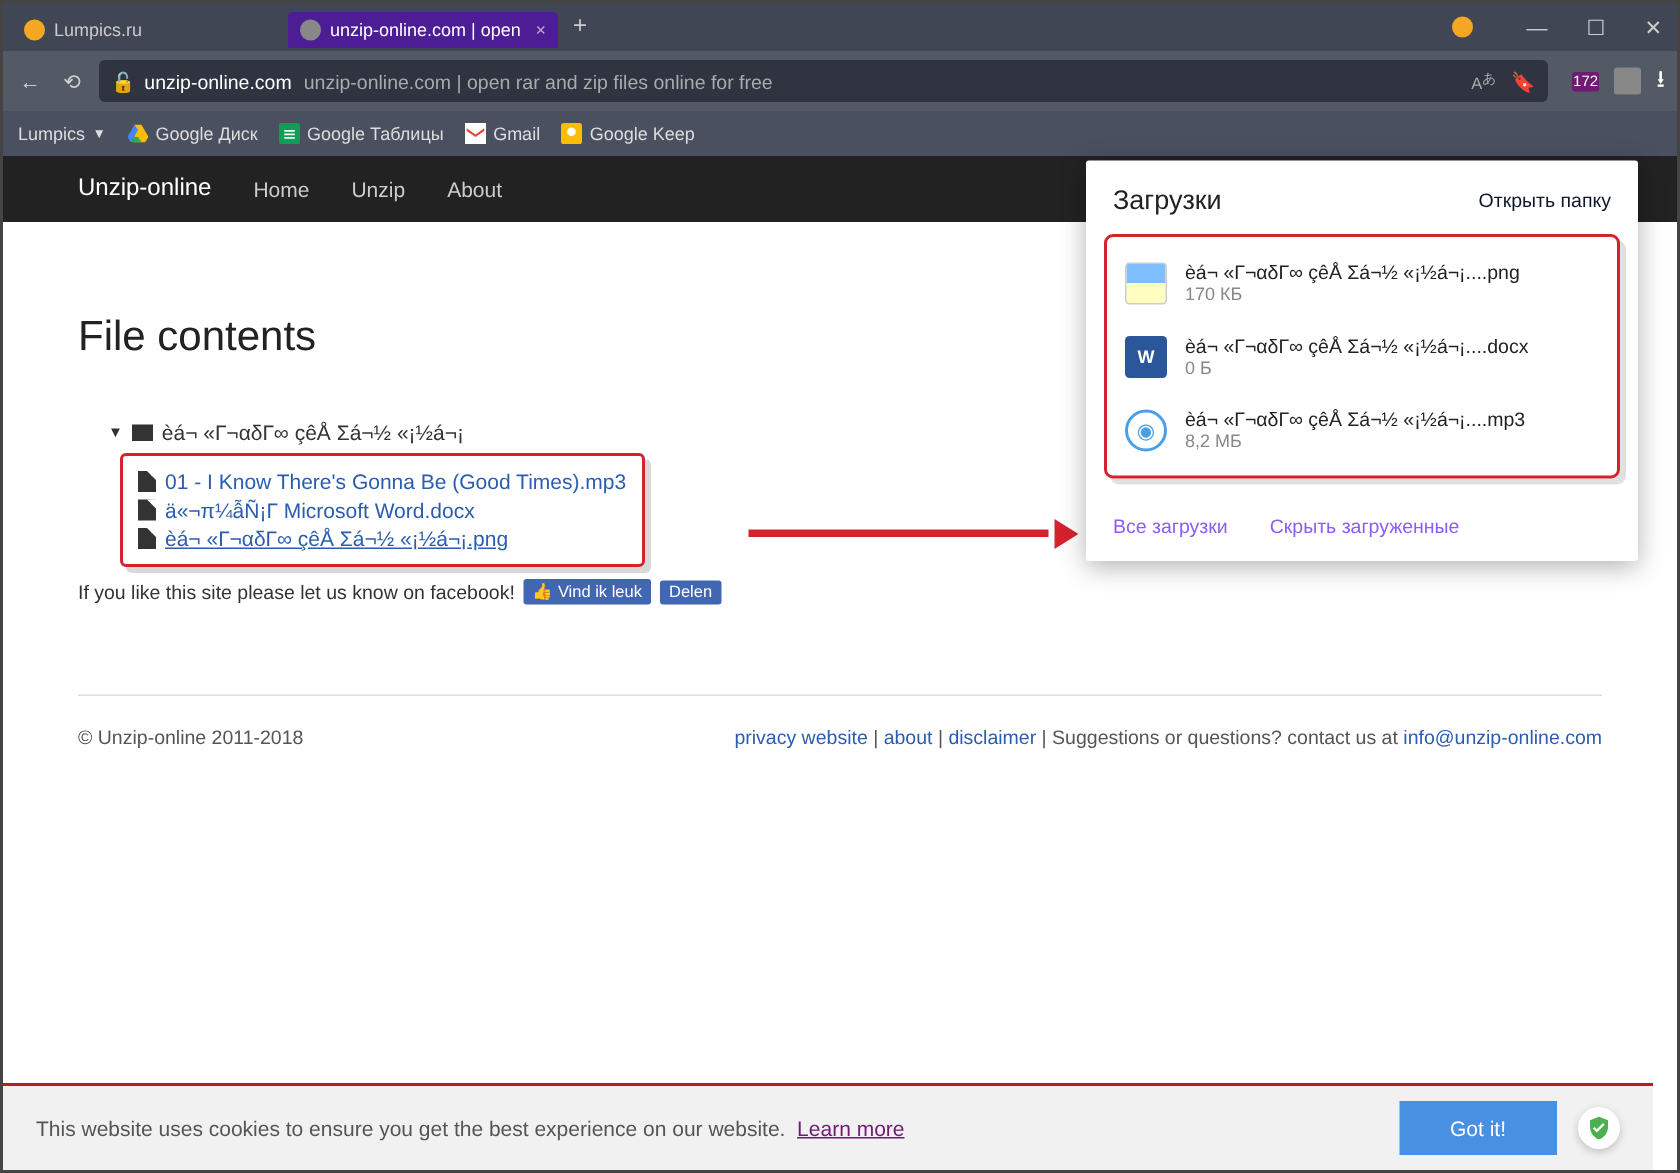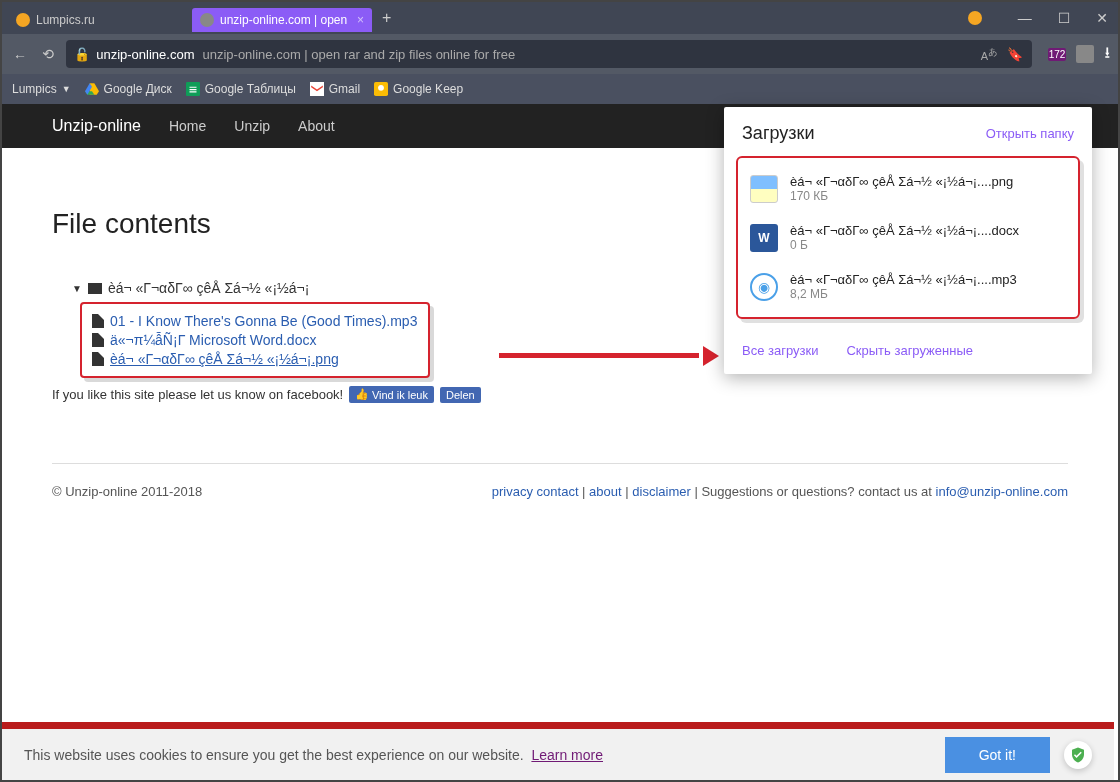--- a/index.html
+++ b/index.html
@@ -1,21 +1,21 @@
 <!DOCTYPE html>
 <html><head>
 <meta charset="utf-8">
 <style>
 * { margin: 0; padding: 0; box-sizing: border-box; font-family: Arial, sans-serif; }
 body { width: 1120px; height: 782px; background: #fff; overflow: hidden; position: relative; border: 2px solid #444; }
 
 
 .titlebar { background: #404654; height: 32px; display: flex; align-items: center; padding: 0 4px; }
 .tab { display: flex; align-items: center; height: 24px; padding: 0 8px; margin: 4px 2px 0; border-radius: 3px 3px 0 0; font-size: 12px; color: #ccc; cursor: pointer; min-width: 180px; }
-.tab.active { background: #8b5cf6; color: #fff; }
+.tab.active { background: #4c1d95; color: #fff; }
 .tab-icon { width: 14px; height: 14px; margin-right: 6px; border-radius: 50%; background: #f5a623; display: inline-block; }
 .tab-icon.grey { background: #888; }
 .tab-close { margin-left: auto; opacity: 0.6; }
 .plus-tab { color: #ccc; padding: 0 8px; font-size: 16px; }
 .window-controls { margin-left: auto; display: flex; align-items: center; gap: 14px; color: #ccc; font-size: 14px; }
 .window-controls .icon-btn { padding: 2px 6px; }
 .power-icon { width: 14px; height: 14px; border-radius: 50%; background: #f5a623; display: inline-block; margin-right: 16px; }
 
 
 .addressbar { background: #535965; height: 40px; display: flex; align-items: center; padding: 0 8px; color: #ccc; gap: 8px; }
@@ -58,34 +58,34 @@
 
 
 .arrow { position: absolute; top: 348px; left: 497px; width: 220px; height: 12px; pointer-events: none; }
 .arrow-line { height: 5px; background: #d5232e; width: 200px; position: absolute; top: 3px; }
 .arrow-head { position: absolute; right: 0; top: -4px; width: 0; height: 0; border-left: 16px solid #d5232e; border-top: 10px solid transparent; border-bottom: 10px solid transparent; }
 
 
 .downloads { position: absolute; right: 26px; top: 105px; width: 368px; background: #fff; box-shadow: 0 4px 18px rgba(0,0,0,0.3); border-radius: 2px; }
 .dl-header { display: flex; align-items: center; padding: 16px 18px 10px; }
 .dl-header h2 { font-size: 18px; font-weight: normal; color: #222; }
-.dl-header a { margin-left: auto; color: #8b5cf6; font-size: 13px; text-decoration: none; }
+.dl-header a { margin-left: auto; color: #0f172a; font-size: 13px; text-decoration: none; }
 .dl-list { border: 2px solid #d5232e; border-radius: 6px; margin: 2px 12px 10px; padding: 6px 0; box-shadow: 4px 4px 0 rgba(0,0,0,0.12); }
 .dl-item { display: flex; align-items: center; padding: 10px 12px; gap: 12px; }
 .dl-thumb { width: 28px; height: 28px; border-radius: 3px; display: flex; align-items: center; justify-content: center; font-size: 14px; }
 .thumb-img { border: 1px solid #ccc; background: linear-gradient(to bottom, #7fbfff 50%, #fffec0 50%); }
 .thumb-doc { background: #2b579a; color: #fff; font-weight: bold; font-size: 12px; }
 .thumb-mp3 { border: 2px solid #4aa0e8; border-radius: 50%; color: #4aa0e8; }
 .dl-info .dl-name { font-size: 13px; color: #222; white-space: nowrap; overflow: hidden; text-overflow: ellipsis; max-width: 270px; }
 .dl-info .dl-size { font-size: 12px; color: #888; }
 .dl-footer { display: flex; padding: 14px 18px 16px; gap: 28px; }
 .dl-footer a { color: #8b5cf6; font-size: 13px; text-decoration: none; }
 
 
-.cookie-bar { position: absolute; bottom: 0; left: 0; right: 4px; height: 58px; background: #f1f1f1; border-top: 7px solid #b91c1c; display: flex; align-items: center; padding: 0 22px; font-size: 14px; color: #555; }
+.cookie-bar { position: absolute; bottom: 0; left: 0; right: 16px; height: 58px; background: #f1f1f1; border-top: 2px solid #b91c1c; display: flex; align-items: center; padding: 0 22px; font-size: 14px; color: #555; }
 .cookie-bar a { color: #701a75; }
 .cookie-btn { margin-left:auto; background: #4a90e2; color: #fff; border: none; padding: 10px 34px; font-size: 14px; cursor: pointer; }
 .shield { width: 28px; height: 28px; margin-left: 14px; border-radius: 50%; background: #fff; box-shadow: 0 2px 6px rgba(0,0,0,0.2); display: flex; align-items: center; justify-content: center; }
 .shield svg { width: 18px; height: 18px; }
 </style>
 </head>
 <body>
 
 <div class="titlebar">
   <div class="tab">
@@ -198,21 +198,21 @@
         <span>Vind ik leuk</span>
       </span>
     <span class="fb-btn">
         <span>Delen</span>
       </span>
   </div>
 
   <div class="footer-line">
     <span>© Unzip-online 2011-2018</span>
     <span class="right">
-      <a href="#">privacy contact</a><span> | </span><a href="#">about</a><span> | </span><a href="#">disclaimer</a><span> | </span><span>Suggestions or questions? contact us at</span>
+      <a href="#">privacy website</a><span> | </span><a href="#">about</a><span> | </span><a href="#">disclaimer</a><span> | </span><span>Suggestions or questions? contact us at</span>
       <a href="#">info@unzip-online.com</a>
     </span>
   </div>
 </div>
 
 <div class="arrow">
   <div class="arrow-line"></div>
   <div class="arrow-head"></div>
 </div>
 

